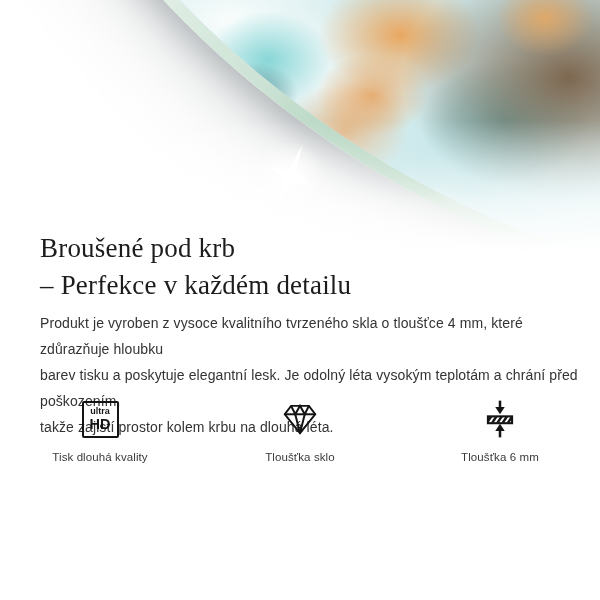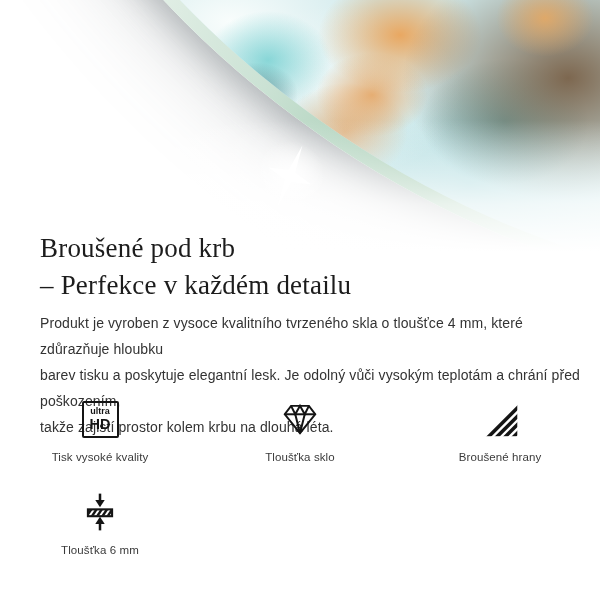--- a/index.html
+++ b/index.html
@@ -97,69 +97,50 @@
         <path d="M35 2 L38.5 30 L58 35 L38.5 40 L35 68 L31.5 40 L12 35 L31.5 30 Z" fill="#ffffff" opacity="0.95"></path>
       </svg>
     </div>
   </div>
 
   <h1 class="title">Broušené pod krb
 – Perfekce v každém detailu</h1>
 
   <div class="desc">
     <p>Produkt je vyroben z vysoce kvalitního tvrzeného skla o tloušťce 4 mm, které zdůrazňuje hloubku</p>
-    <p>barev tisku a poskytuje elegantní lesk. Je odolný vůči vysokým teplotám a chrání před poškozením,</p>
+    <p>barev tisku a poskytuje elegantní lesk. Je odolný léta vysokým teplotám a chrání před poškozením,</p>
     <p>takže zajistí prostor kolem krbu na dlouhá léta.</p>
   </div>
 
   <div class="features">
 
 
     <div class="feature">
       <div class="ficon">
         <div class="uhd-box">
           <span class="uhd-top">ultra</span>
           <span class="uhd-bottom">HD</span>
         </div>
       </div>
-      <div class="flabel">Tisk vysoké kvality</div>
+      <div class="flabel">Tisk dlouhá kvality</div>
     </div>
 
 
     <div class="feature">
       <div class="ficon">
         <svg width="42" height="42" viewBox="0 0 40 40" fill="none" stroke="#141414" stroke-width="1.9" stroke-linejoin="miter">
           <path d="M11.5 7.5 H28.5 L34.5 15.5 L20 33.5 L5.5 15.5 Z"></path>
           <path d="M5.5 15.5 H34.5"></path>
           <path d="M11.5 7.5 L15.5 15.5 L20 7.5 L24.5 15.5 L28.5 7.5"></path>
           <path d="M15.5 15.5 L20 33.5 L24.5 15.5"></path>
         </svg>
       </div>
       <div class="flabel">Tloušťka sklo</div>
     </div>
 
-    <div class="feature">
-      <div class="ficon">
-        <svg width="42" height="42" viewBox="0 0 40 40">
-          <defs>
-            <clipPath id="triclip">
-                <path d="M3.5 36.5 H36.5 V3.5 Z"></path>
-              </clipPath>
-          </defs>
-          <g clip-path="url(#triclip)" stroke="#141414" stroke-width="3.4">
-            <line x1="2" y1="44" x2="44" y2="2"></line>
-            <line x1="10" y1="44" x2="44" y2="10"></line>
-            <line x1="18" y1="44" x2="44" y2="18"></line>
-            <line x1="26" y1="44" x2="44" y2="26"></line>
-            <line x1="34" y1="44" x2="44" y2="34"></line>
-          </g>
-        </svg>
-      </div>
-      <div class="flabel">Broušené hrany</div>
-    </div>
 
     <div class="feature">
       <div class="ficon">
         <svg width="42" height="42" viewBox="0 0 40 40">
           <defs>
             <clipPath id="barclip">
                 <rect x="9" y="18" width="22" height="5.5"></rect>
               </clipPath>
           </defs>
           <rect x="8.5" y="17.5" width="23" height="6.5" fill="none" stroke="#141414" stroke-width="2"></rect>

